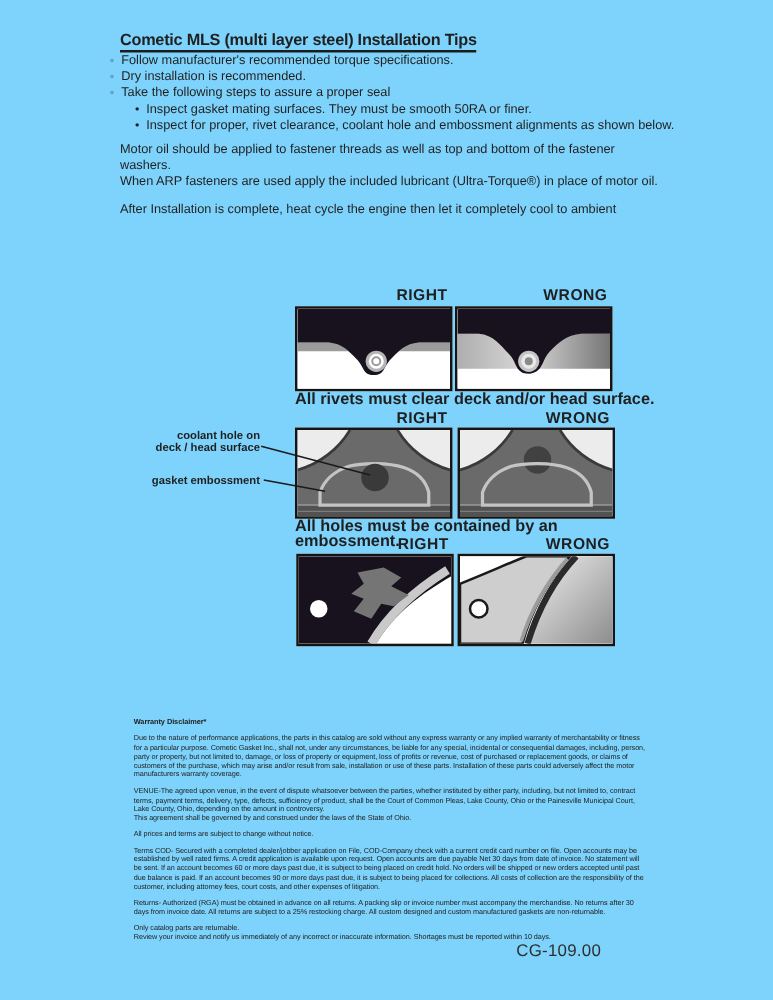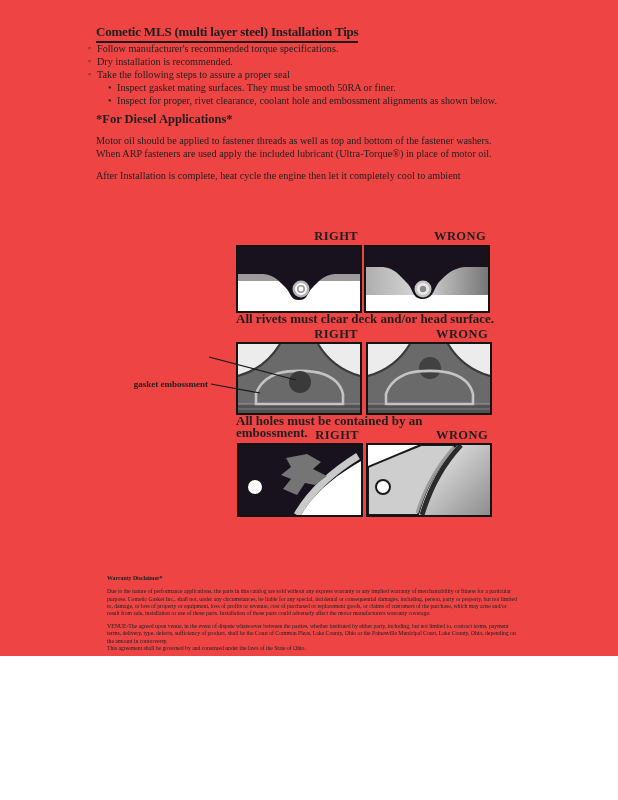--- a/index.html
+++ b/index.html
@@ -1,19 +1,19 @@
 <!DOCTYPE html>
 <html><head>
 <meta charset="utf-8">
 <style>
   * { margin:0; padding:0; box-sizing:border-box; }
   html,body { background:#ffffff; }
   .page {
-    position:relative; width:618px; height:656px; background:#ef4444;
-    font-family:Liberation Serif, serif; color:#1f1f1f;
+    position:relative; width:618px; height:800px; background:#7dd3fc;
+    font-family:Liberation Sans, sans-serif; color:#1f1f1f;
     overflow:hidden;
   }
   .abs { position:absolute; }
 
   
   .title {
     left:96px; top:24px; font-size:13px; font-weight:bold; letter-spacing:-0.2px;
     border-bottom:2px solid #1c1c1c; padding-bottom:1px; display:inline-block;
   }
 
@@ -71,21 +71,20 @@
       <span class="mk">•</span>
       <span>Inspect gasket mating surfaces.  They must be smooth 50RA or finer.</span>
     </div>
     <div class="bullet sub">
       <span class="mk">•</span>
       <span>Inspect for proper, rivet clearance, coolant hole and embossment alignments as shown below.</span>
     </div>
   </div>
 
   <div class="abs diesel">
-    <h2>*For Diesel Applications*</h2>
     <div class="para">
       <div>Motor oil should be applied to fastener threads as well as top and bottom of the fastener washers.</div>
       <div>When ARP fasteners are used apply the included lubricant (Ultra-Torque®) in place of motor oil.</div>
     </div>
     <div class="para">
       <div>After Installation is complete, heat cycle the engine then let it completely cool to ambient</div>
     </div>
   </div>
 
   <div class="abs diag-label" style="left:236px; top:229px;">RIGHT</div>
@@ -122,20 +121,24 @@
         <circle cx="57" cy="42" r="3.2" fill="#8a8a8a"></circle>
       </g>
     </svg>
   </div>
 
   <div class="abs diag-caption" style="left:236px; top:313px;">All rivets must clear deck and/or head surface.</div>
 
   <div class="abs diag-label" style="left:236px; top:327px;">RIGHT</div>
   <div class="abs diag-label" style="left:366px; top:327px;">WRONG</div>
 
+  <div class="abs side-label" style="left:90px; top:344px;">
+    <div>coolant hole on</div>
+    <div>deck / head surface</div>
+  </div>
   <div class="abs side-label" style="left:90px; top:380px;">gasket embossment</div>
 
   <div class="abs dbox b2" style="left:236px; top:342px;">
     <svg width="122" height="69" viewBox="0 0 122 69">
       <rect width="122" height="69" fill="#6a6a6a"></rect>
       <rect y="60" width="122" height="9" fill="#525252"></rect>
       <line x1="0" y1="60" x2="122" y2="60" stroke="#9a9a9a" stroke-width="1.2"></line>
       <line x1="0" y1="65" x2="122" y2="65" stroke="#7c7c7c" stroke-width="1"></line>
       <path d="M0,0 H42 C33,15 18,27 0,32 Z" fill="#ececec"></path>
       <path d="M42,0 C33,15 18,27 0,32" stroke="#3a3a3a" stroke-width="2.2" fill="none"></path>

